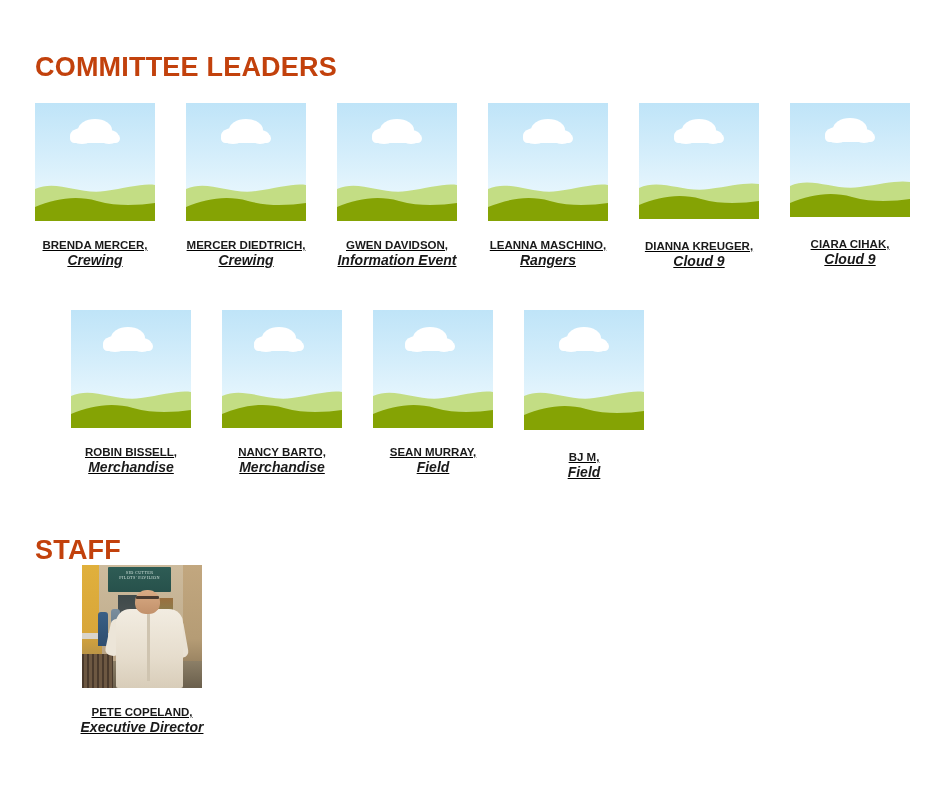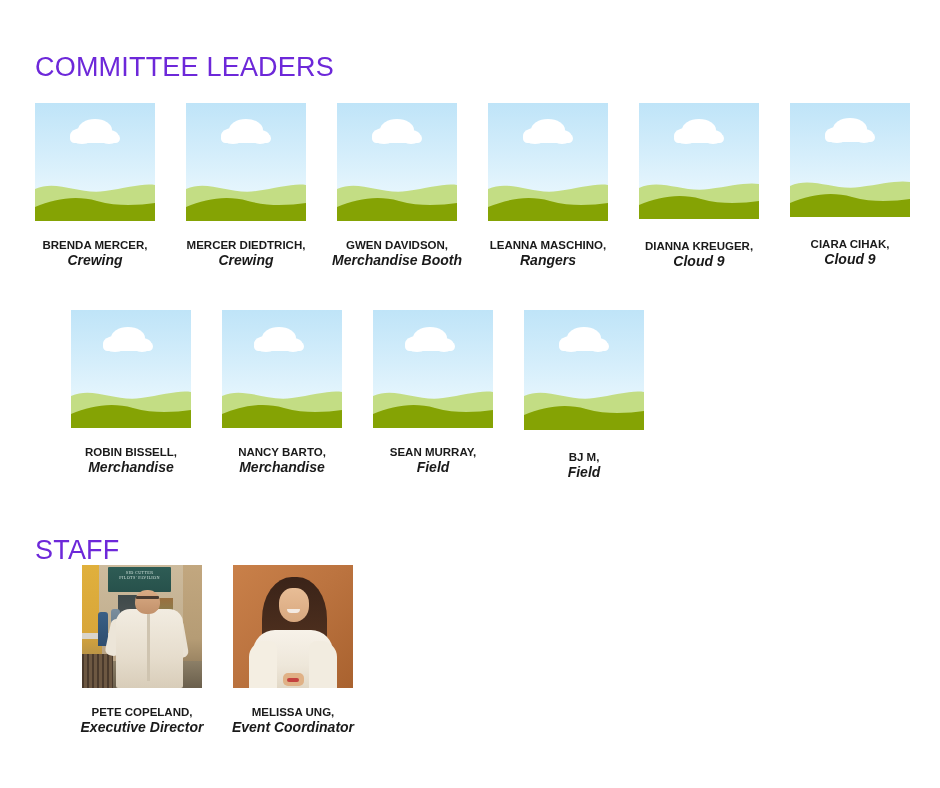--- a/index.html
+++ b/index.html
@@ -16,22 +16,22 @@
     position: relative;
     width: 940px;
     height: 788px;
     background: #ffffff;
     padding: 0;
   }
 
   
   .section-heading {
     font-family: "Liberation Sans", sans-serif;
-    font-weight: normal;
-    color: #6d28d9;
+    font-weight: bold;
+    color: #c2410c;
     letter-spacing: 0.2px;
   }
 
   #committee-section .section-heading {
     position: absolute;
     left: 35px;
     top: 51px;
     font-size: 27px;
     line-height: 32px;
   }
@@ -55,20 +55,21 @@
   #row-committee-1 { top: 103px; }
   #row-committee-2 { top: 310px; padding-left: 36px; }
   #row-staff-1     { top: 565px; margin-left: 47px; }
 
   .person-card {
     width: 120px;
     margin-right: 31px;
     display: flex;
     flex-direction: column;
     align-items: center;
+    text-decoration: underline;
   }
   .person-card:last-child { margin-right: 0; }
 
   
   .thumb {
     position: relative;
     width: 120px;
     height: 117px;
     overflow: hidden;
     background: linear-gradient(to bottom, #bfe4f8 0%, #cfecfb 40%, #e4f4fd 72%, #edf8fe 100%);
@@ -323,21 +324,21 @@
                 <ellipse cx="47" cy="33" rx="12" ry="8"></ellipse>
                 <ellipse cx="74" cy="34" rx="10" ry="7"></ellipse>
                 <rect x="35" y="31" width="50" height="9" rx="4.5"></rect>
               </g>
             <path d="M0 86 C 22 76, 44 92, 70 88 C 92 85, 108 80, 120 82 L120 118 L0 118 Z" fill="#c3dd84"></path>
             <path d="M0 104 C 20 96, 40 92, 62 98 C 84 104, 104 102, 120 100 L120 118 L0 118 Z" fill="#85a304"></path>
           </svg>
         </div>
         <div class="caption">
           <span class="caption-name">GWEN DAVIDSON,</span>
-          <span class="caption-role">Merchandise Booth</span>
+          <span class="caption-role">Information Event</span>
         </div>
       </div>
 
       <div class="person-card">
         <div class="thumb h-118">
           <svg viewBox="0 0 120 118" preserveAspectRatio="none" aria-hidden="true">
             <rect width="120" height="118" fill="url(#sky1)"></rect>
             <g fill="#ffffff">
                 <ellipse cx="60" cy="27" rx="17" ry="11"></ellipse>
                 <ellipse cx="47" cy="33" rx="12" ry="8"></ellipse>
@@ -510,34 +511,17 @@
           <div class="ph1-placket"></div>
           <div class="ph1-head"></div>
           <div class="ph1-glasses"></div>
         </div>
         <div class="caption">
           <span class="caption-name">PETE COPELAND,</span>
           <span class="caption-role">Executive Director</span>
         </div>
       </div>
 
-      <div class="person-card">
-        <div class="photo photo-headshot">
-          <div class="ph2-hair"></div>
-          <div class="ph2-face"></div>
-          <div class="ph2-smile"></div>
-          <div class="ph2-skirt"></div>
-          <div class="ph2-blouse"></div>
-          <div class="ph2-sleeve-l"></div>
-          <div class="ph2-sleeve-r"></div>
-          <div class="ph2-hands"></div>
-          <div class="ph2-nails"></div>
-        </div>
-        <div class="caption">
-          <span class="caption-name">MELISSA UNG,</span>
-          <span class="caption-role">Event Coordinator</span>
-        </div>
-      </div>
 
     </div>
   </section>
 
 </div>
 
 </body></html>

